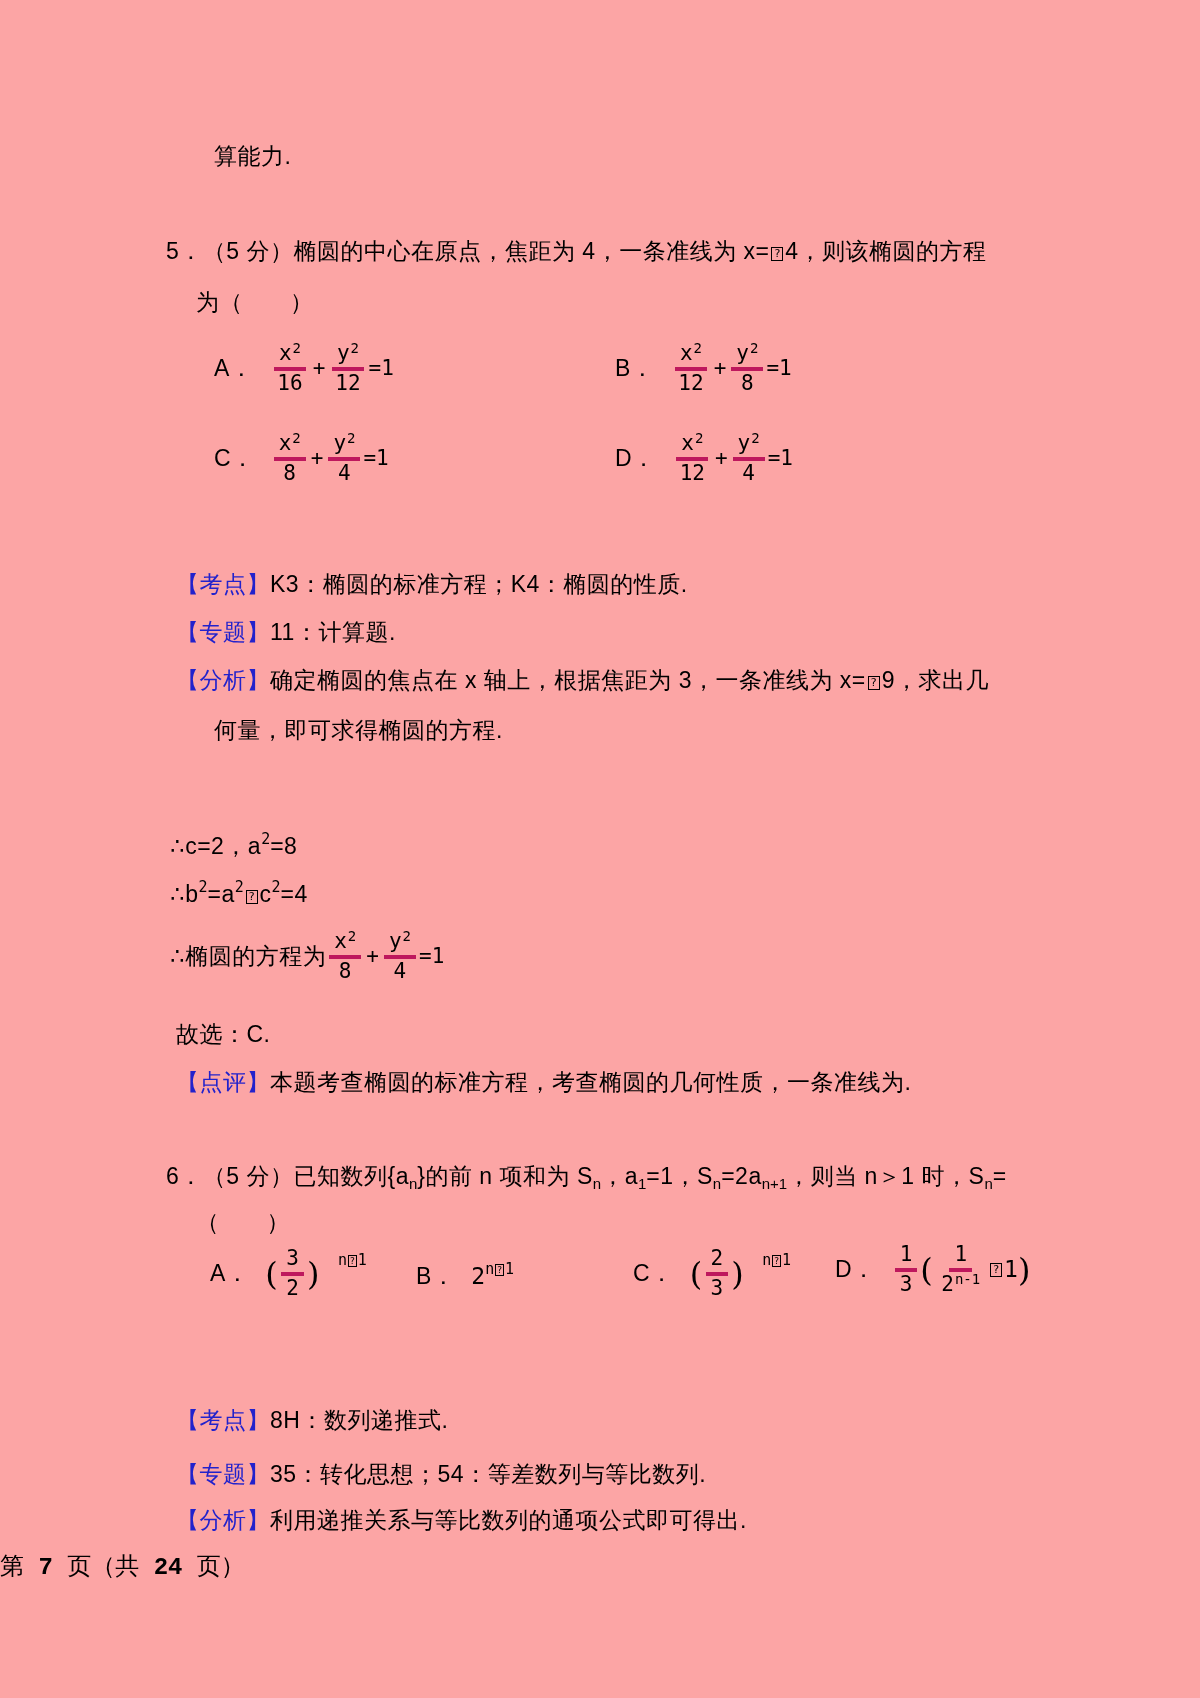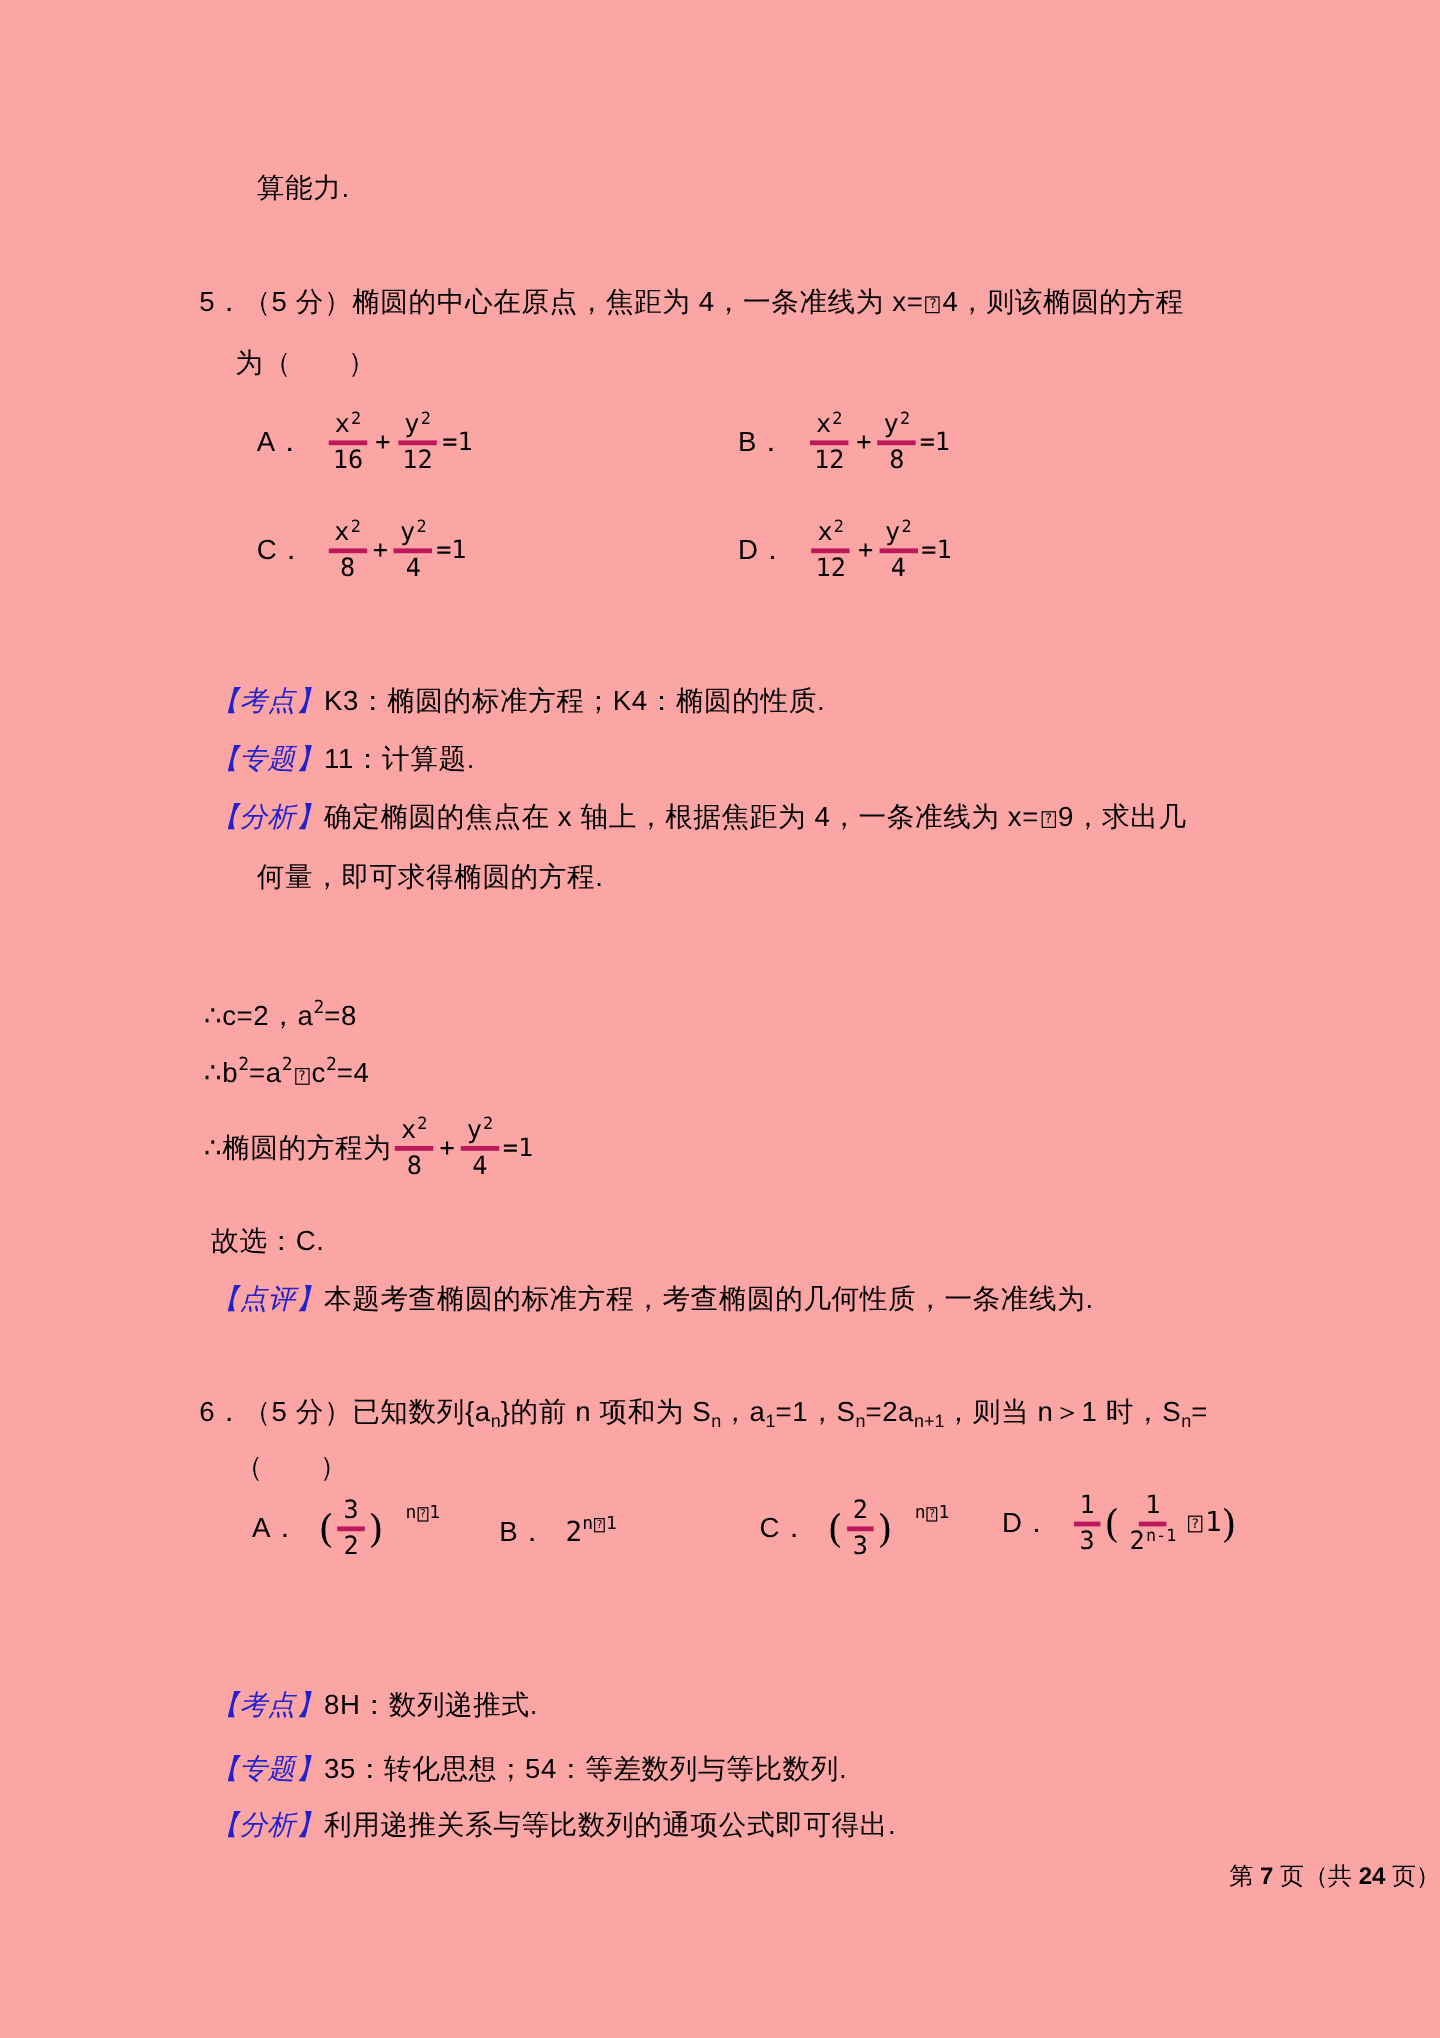--- a/index.html
+++ b/index.html
@@ -1,40 +1,40 @@
 <!DOCTYPE html>
 <html><head>
 <meta charset="utf-8">
 <style>
   *{box-sizing:border-box;}
   html,body{margin:0;padding:0;background:#ffffff;}
   .page{position:relative;width:1200px;height:1698px;background:#fca5a5;
         font-family:"Liberation Sans","DejaVu Sans",sans-serif;color:#000;overflow:hidden;}
   .line{position:absolute;white-space:nowrap;font-size:23px;line-height:1.3;letter-spacing:0.5px;}
   .fline{display:flex;align-items:center;}
-  .blue{color:#2222cc;font-style:italic;}
+  .blue{color:#2222cc;}
   .math{font-family:"DejaVu Sans Mono",monospace;font-size:21px;letter-spacing:0;}
   .frac{display:inline-flex;flex-direction:column;align-items:center;text-align:center;
         font-family:"DejaVu Sans Mono",monospace;font-size:21px;line-height:1.12;
         margin:0 3px;letter-spacing:0;}
   .fnum{border-bottom:4px solid #be185d;padding:0 5px 1px;}
   .fden{padding:1px 5px 0;}
   .sp{font-size:14px;position:relative;top:-7px;margin-left:1px;}
   .sub{font-size:15px;vertical-align:-5px;letter-spacing:0;}
   .exp{font-size:15px;vertical-align:10px;font-family:"DejaVu Sans Mono",monospace;letter-spacing:0;}
   .exp-f{font-size:15px;align-self:flex-start;margin:4px 0 0 18px;
          font-family:"DejaVu Sans Mono",monospace;letter-spacing:0;}
   .bigp{font-size:32px;font-family:"DejaVu Serif",serif;font-weight:400;line-height:1;}
   .bx{display:inline-block;border:1.5px solid #000;font-size:11px;line-height:12px;
       padding:0 2px;margin:0 2px;vertical-align:2px;font-family:"DejaVu Sans",sans-serif;letter-spacing:0;}
   .bx-s{display:inline-block;border:1px solid #000;font-size:9px;line-height:10px;
       padding:0 1px;margin:0 1px;vertical-align:1px;font-family:"DejaVu Sans",sans-serif;letter-spacing:0;}
   .olabel{margin-right:16px;}
   .mgap{margin:0 2px;}
-  .footer{position:absolute;top:1550px;left:0;width:100%;text-align:right;font-size:20px;}
+  .footer{position:absolute;top:1550px;left:0;width:100%;text-align:left;font-size:24px;font-family:Liberation Mono, monospace;}
 </style>
 </head>
 <body>
 
 <div class="page">
 
   <div class="line" style="top:142px;left:214px">
     <span>算能力.</span>
   </div>
 
@@ -101,21 +101,21 @@
     <span class="math">=1</span>
   </div>
 
   <div class="line" style="top:570px;left:176px">
     <span class="blue">【考点】</span><span>K3：椭圆的标准方程；K4：椭圆的性质.</span>
   </div>
   <div class="line" style="top:618px;left:176px">
     <span class="blue">【专题】</span><span>11：计算题.</span>
   </div>
   <div class="line" style="top:666px;left:176px">
-    <span class="blue">【分析】</span><span>确定椭圆的焦点在 x 轴上，根据焦距为 4，一条准线为 x=</span><span class="bx">?</span><span>9，求出几</span>
+    <span class="blue">【分析】</span><span>确定椭圆的焦点在 x 轴上，根据焦距为 3，一条准线为 x=</span><span class="bx">?</span><span>9，求出几</span>
   </div>
   <div class="line" style="top:716px;left:214px">
     <span>何量，即可求得椭圆的方程.</span>
   </div>
 
 
   <div class="line" style="top:830px;left:170px">
     <span>∴c=2，a</span><span class="exp">2</span><span>=8</span>
   </div>
   <div class="line" style="top:878px;left:170px">

